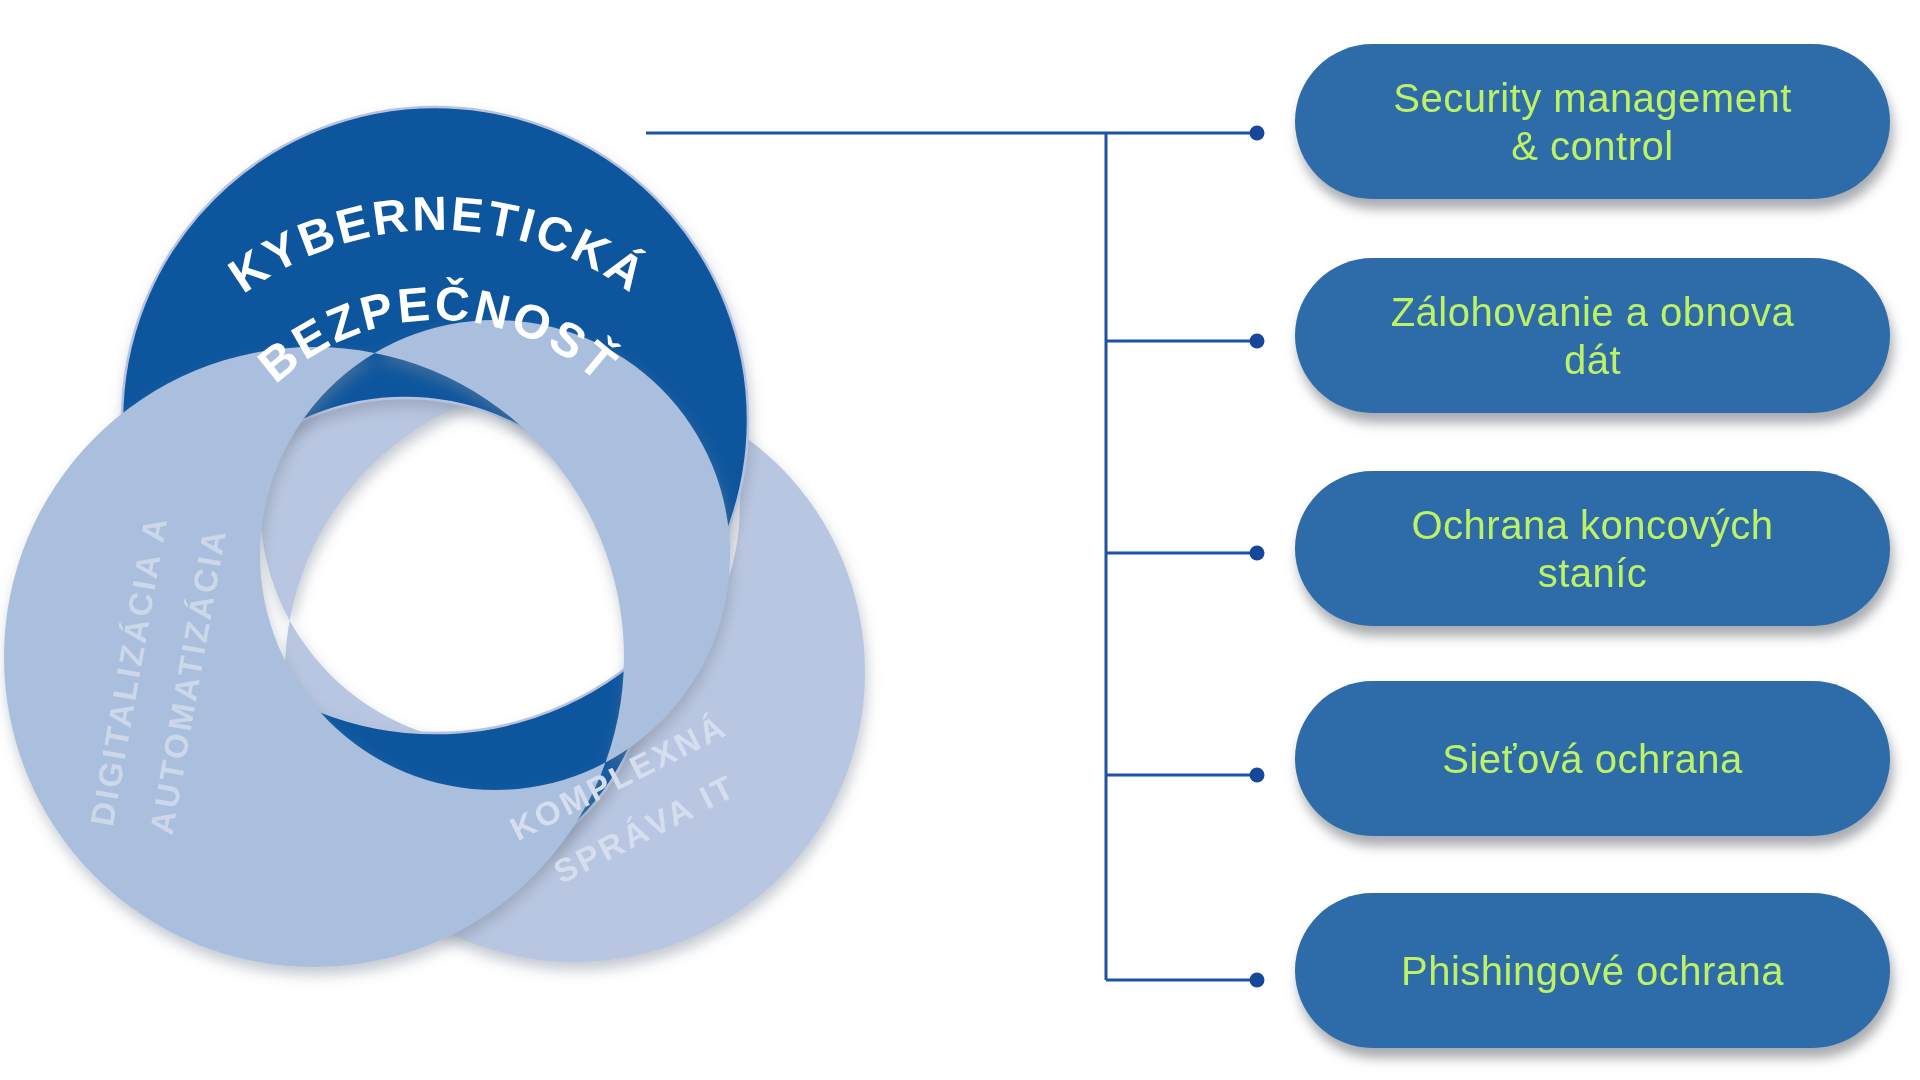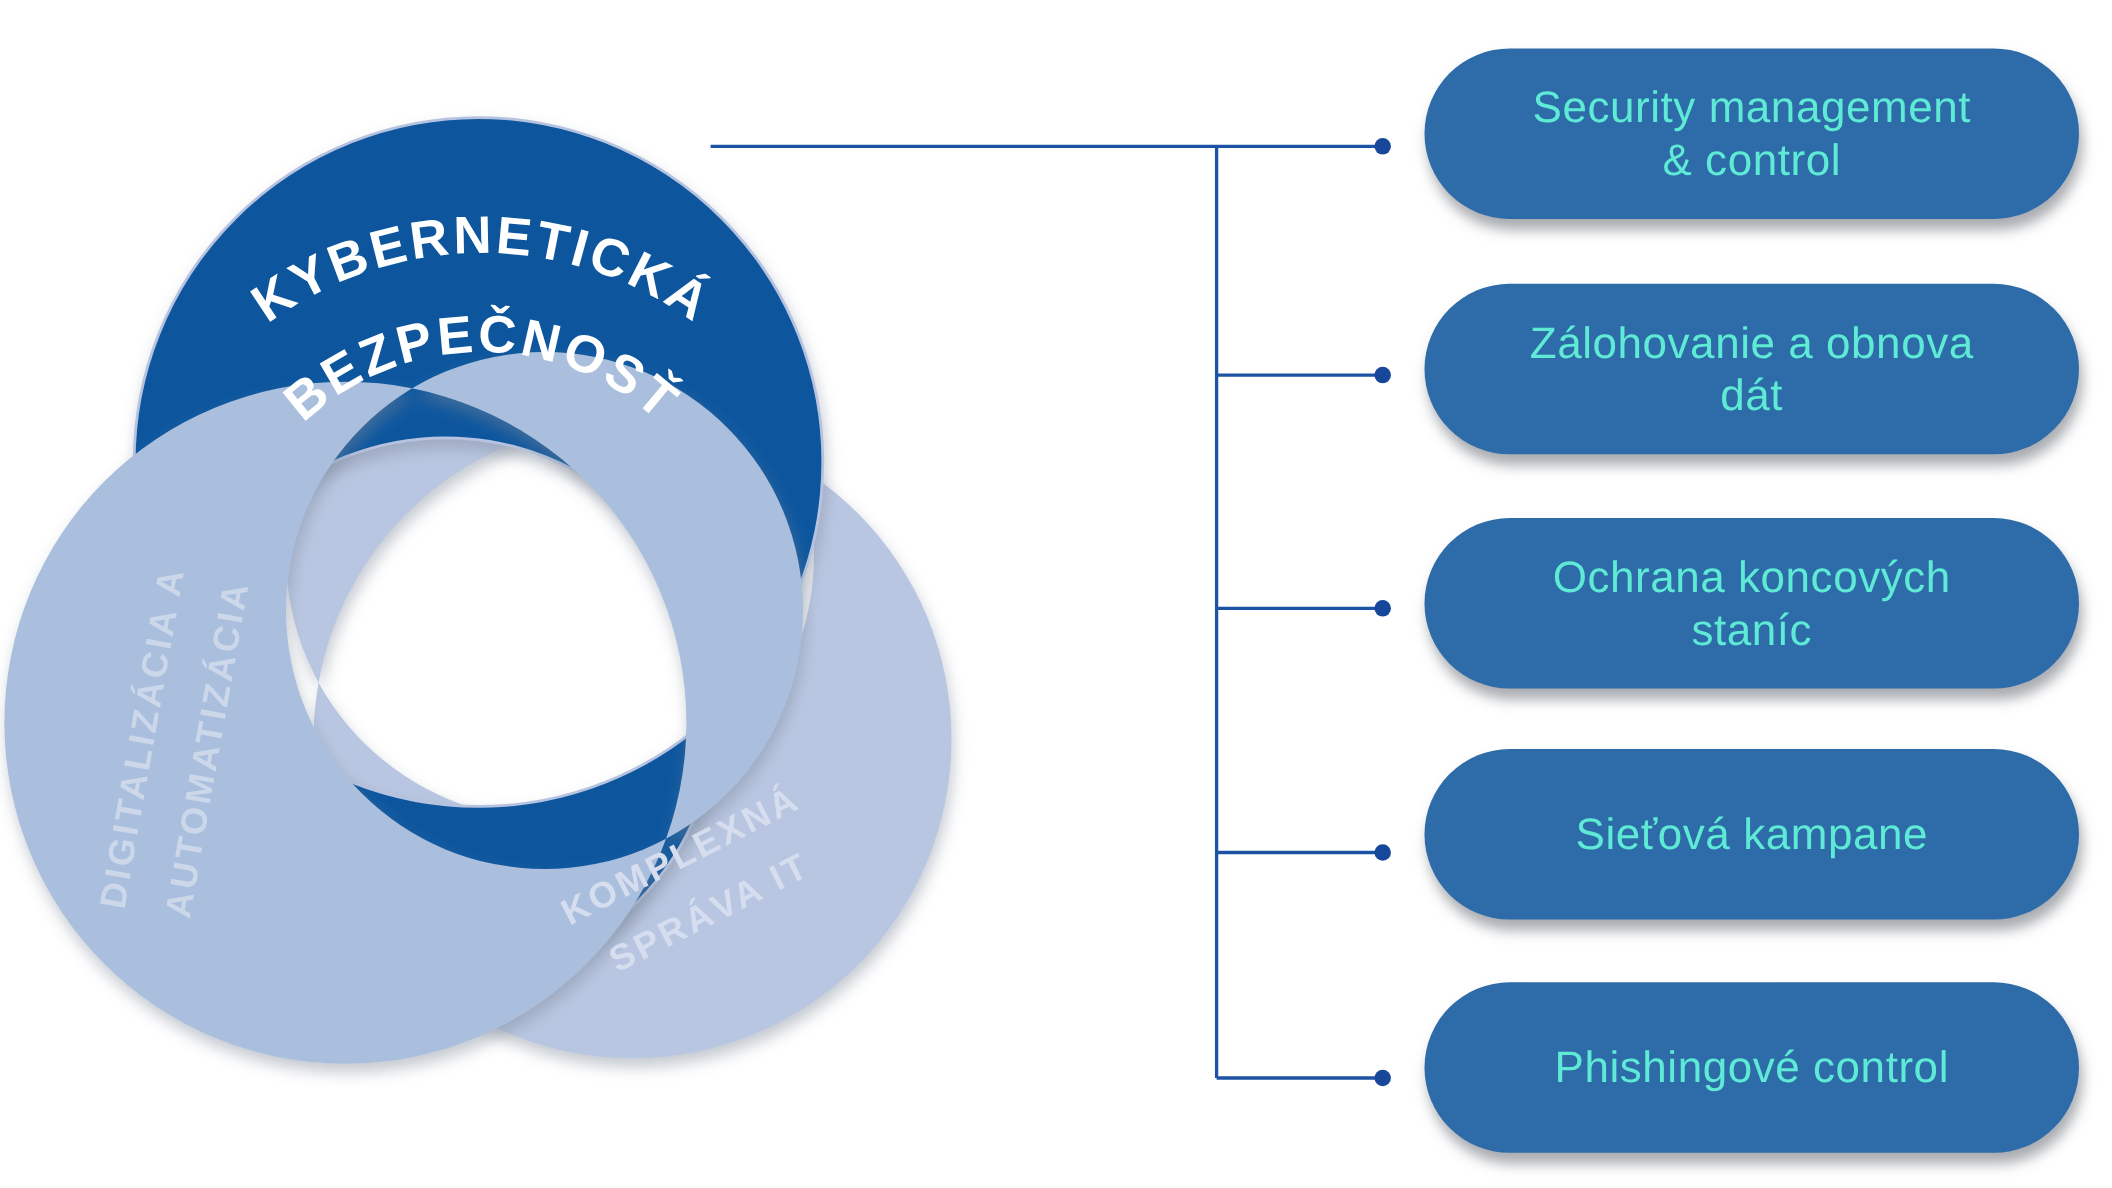--- a/index.html
+++ b/index.html
@@ -3,21 +3,21 @@
 <meta charset="utf-8">
 <style>
   html,body{margin:0;padding:0;background:#ffffff;}
   .stage{
     position:relative;width:1920px;height:1080px;overflow:hidden;background:#ffffff;
     font-family:"Liberation Sans", sans-serif;
   }
   .stage svg{position:absolute;left:0;top:0;}
   .pill{
     position:absolute;left:1295px;width:595px;height:155px;border-radius:78px;
-    background:#2d6ba9;color:#5eead4;display:flex;align-items:center;justify-content:center;
+    background:#2d6ba9;color:#bef264;display:flex;align-items:center;justify-content:center;
     text-align:center;font-size:40px;line-height:48px;letter-spacing:0.5px;
     box-shadow:3px 10px 12px rgba(96,102,112,0.55);
     cursor:pointer;
   }
   .pill .pill-label{display:block;padding:0 40px;}
   .venn-arc-title{font-weight:bold;font-size:48px;letter-spacing:3px;}
   .venn-side-label{font-weight:bold;font-size:33px;letter-spacing:3px;}
 </style>
 </head>
 <body>
@@ -79,19 +79,19 @@
   <div class="pill" style="top:44px">
     <span class="pill-label">Security management<br>&amp; control</span>
   </div>
   <div class="pill" style="top:471px">
     <span class="pill-label">Ochrana koncových<br>staníc</span>
   </div>
   <div class="pill" style="top:258px">
     <span class="pill-label">Zálohovanie a obnova<br>dát</span>
   </div>
   <div class="pill" style="top:681px">
-    <span class="pill-label">Sieťová kampane</span>
+    <span class="pill-label">Sieťová ochrana</span>
   </div>
   <div class="pill" style="top:893px">
-    <span class="pill-label">Phishingové control</span>
+    <span class="pill-label">Phishingové ochrana</span>
   </div>
 
 </div>
 
 </body></html>

